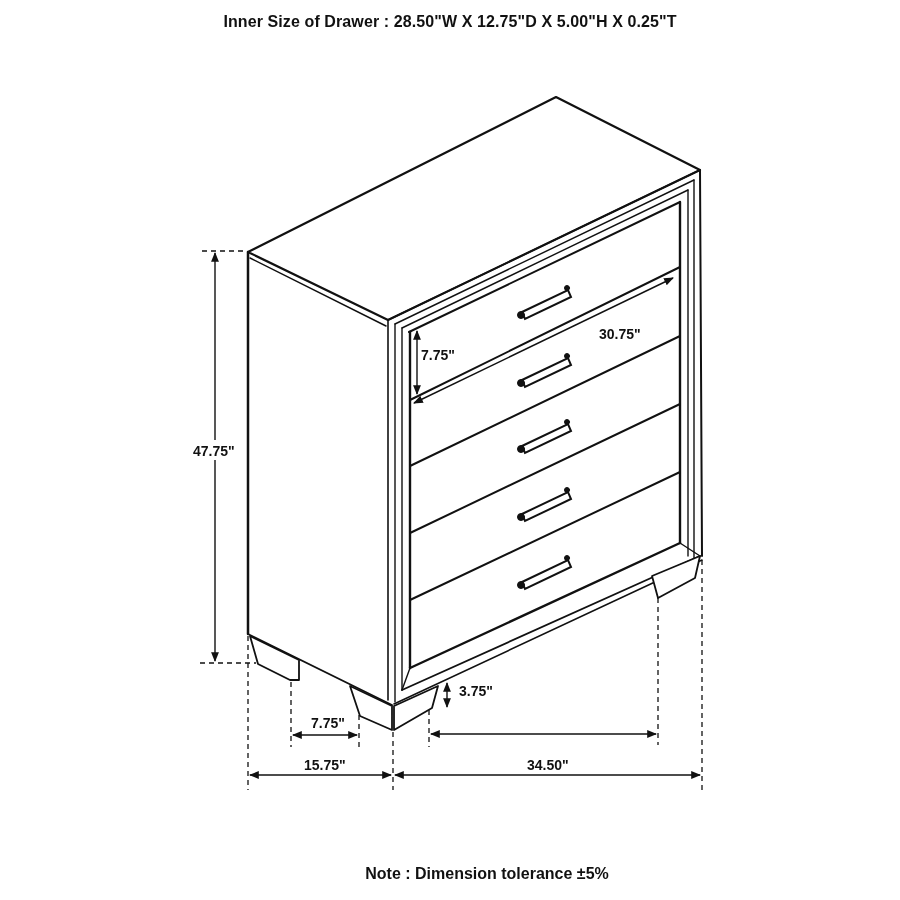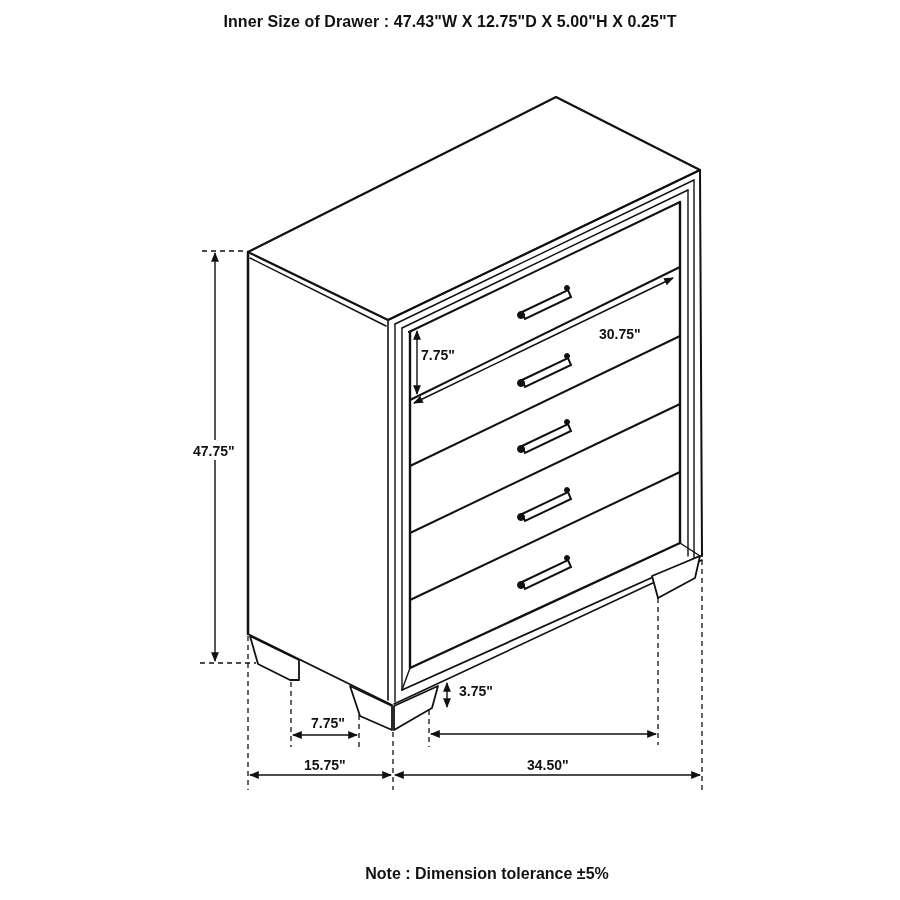--- a/index.html
+++ b/index.html
@@ -5,21 +5,21 @@
   html, body { margin: 0; padding: 0; background: #ffffff; }
   body { width: 900px; height: 900px; position: relative; overflow: hidden; font-family: "Liberation Sans", sans-serif; }
   .title { position: absolute; top: 13px; left: 0; width: 900px; text-align: center; font-weight: bold; font-size: 16px; color: #111; letter-spacing: 0.1px; }
   .note { position: absolute; top: 865px; left: 0; width: 974px; text-align: center; font-weight: bold; font-size: 16px; color: #111; }
   svg { position: absolute; left: 0; top: 0; }
   .dimlabel { font-family: "Liberation Sans", sans-serif; font-weight: bold; font-size: 14px; fill: #111; }
 </style>
 </head>
 <body>
 
-<div class="title">Inner Size of Drawer : 47.43"W X 12.75"D X 5.00"H X 0.25"T</div>
+<div class="title">Inner Size of Drawer : 28.50"W X 12.75"D X 5.00"H X 0.25"T</div>
 
 <svg width="900" height="900" viewBox="0 0 900 900">
   <defs>
     <marker id="arr" viewBox="0 0 10 10" refX="9" refY="5" markerWidth="7" markerHeight="7" orient="auto-start-reverse">
       <path d="M0,1 L10,5 L0,9 z" fill="#111"></path>
     </marker>
   </defs>
 
   <g stroke="#111" fill="none" stroke-linejoin="round" stroke-linecap="round">
 

